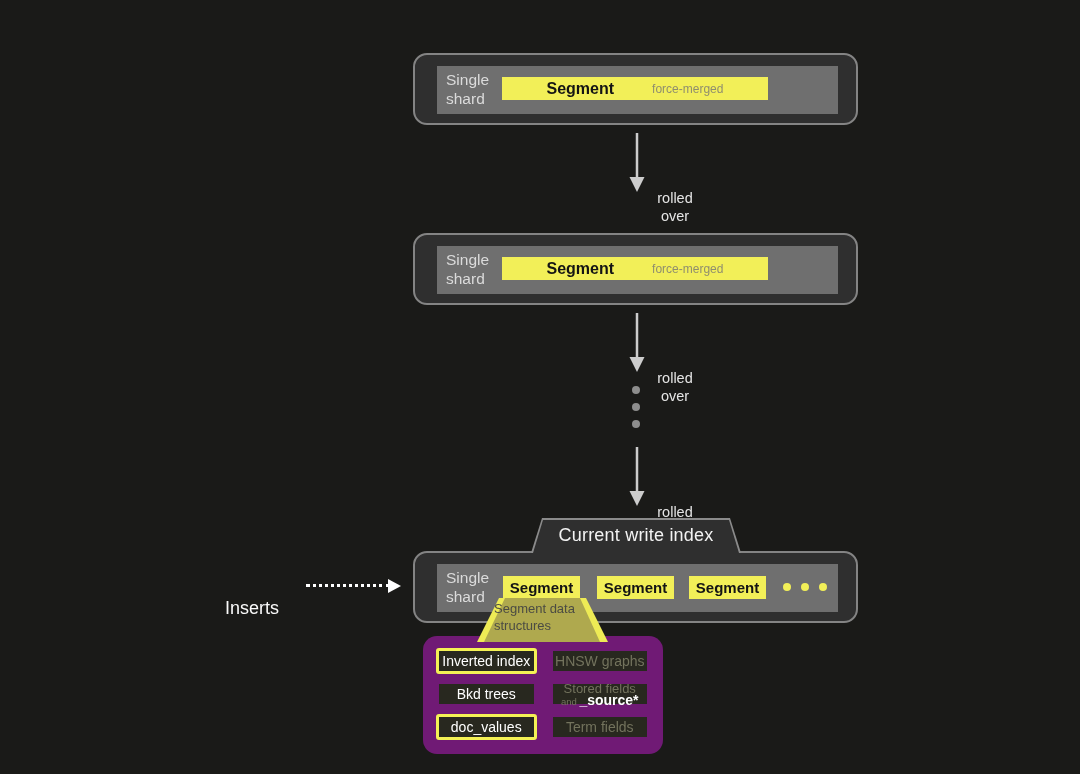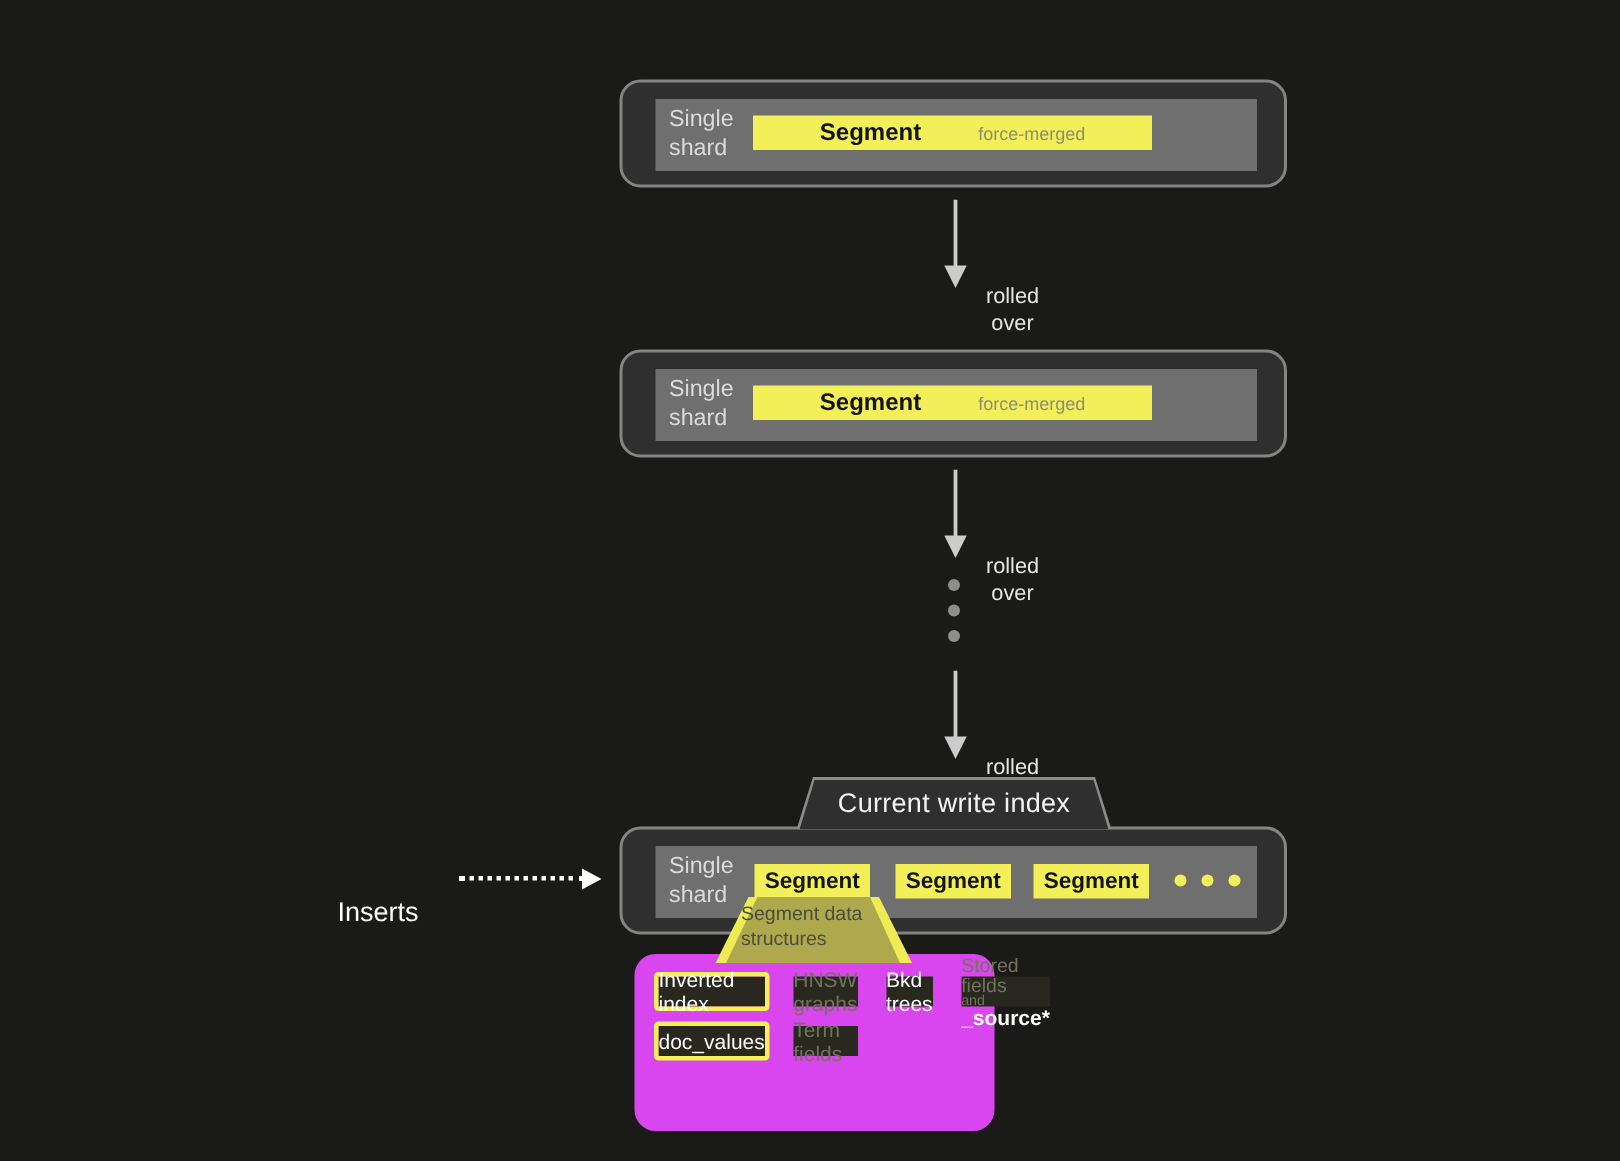--- a/index.html
+++ b/index.html
@@ -39,22 +39,22 @@
 
   
   .inserts-label{position:absolute;left:225px;top:574px;color:#fafafa;font-size:18px;margin-top:24px;}
   .dotted-line{position:absolute;left:306px;top:584px;width:84px;border-top:3px dotted #ffffff;}
   .arrow-head-right{position:absolute;left:388px;top:579px;width:0;height:0;
         border-top:7px solid transparent;border-bottom:7px solid transparent;
         border-left:13px solid #ffffff;}
 
   
   .callout{position:absolute;left:423px;top:636px;width:240px;height:118px;
-        background:#d946ef;border-radius:14px;z-index:2;box-sizing:border-box;
-        padding:12px 13px;display:grid;grid-template-columns:1fr 1fr 1fr 1fr;
+        background:#701a75;border-radius:14px;z-index:2;box-sizing:border-box;
+        padding:12px 13px;display:grid;grid-template-columns:1fr 1fr;
         column-gap:13px;row-gap:7px;grid-auto-rows:26px;}
   .item{background:#28281f;border:3px solid transparent;background-clip:padding-box;
         border-radius:3px;display:flex;flex-direction:column;align-items:center;
         justify-content:center;color:#ffffff;font-size:14px;box-sizing:border-box;}
   .item.hl{border-color:#f4f155;}
   .item.dim{color:#73735d;}
   .sf-main{font-size:13px;line-height:13px;}
   .sf-sub{font-size:9.5px;line-height:10px;color:#73735d;}
   .sf-sub b{color:#ffffff;font-size:14px;}
   .funnel-svg{position:absolute;left:470px;top:596px;z-index:3;}

